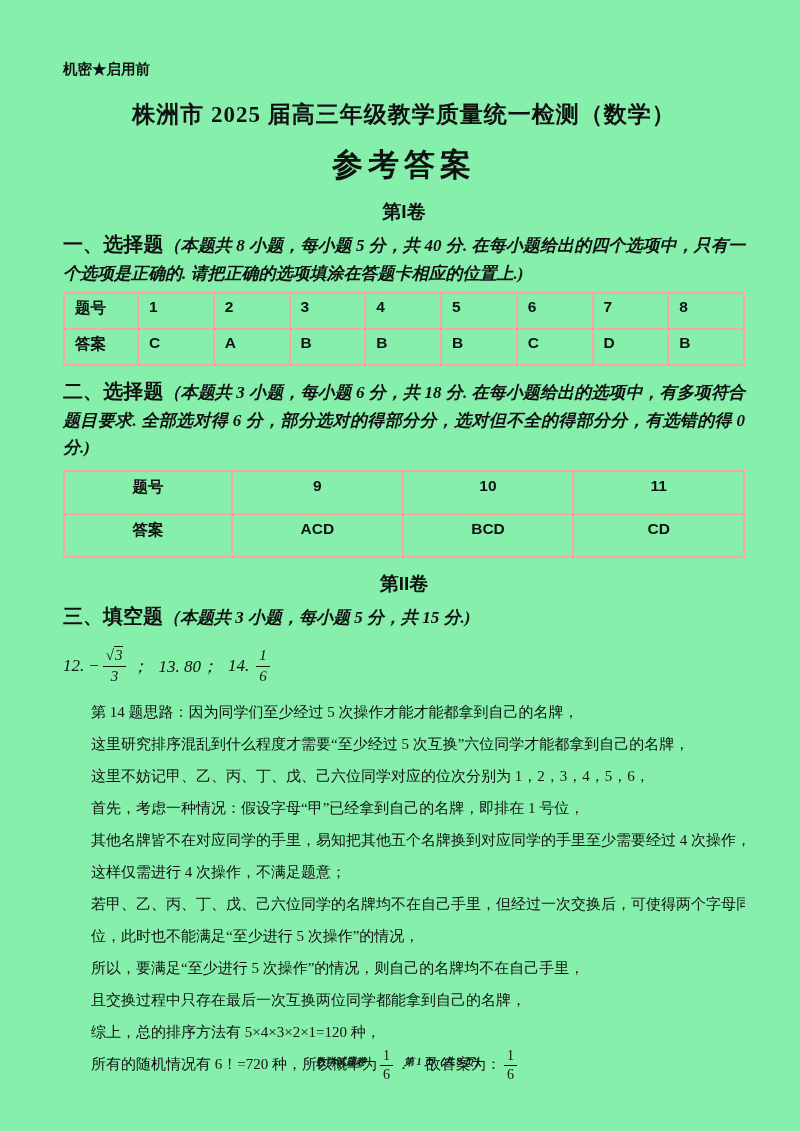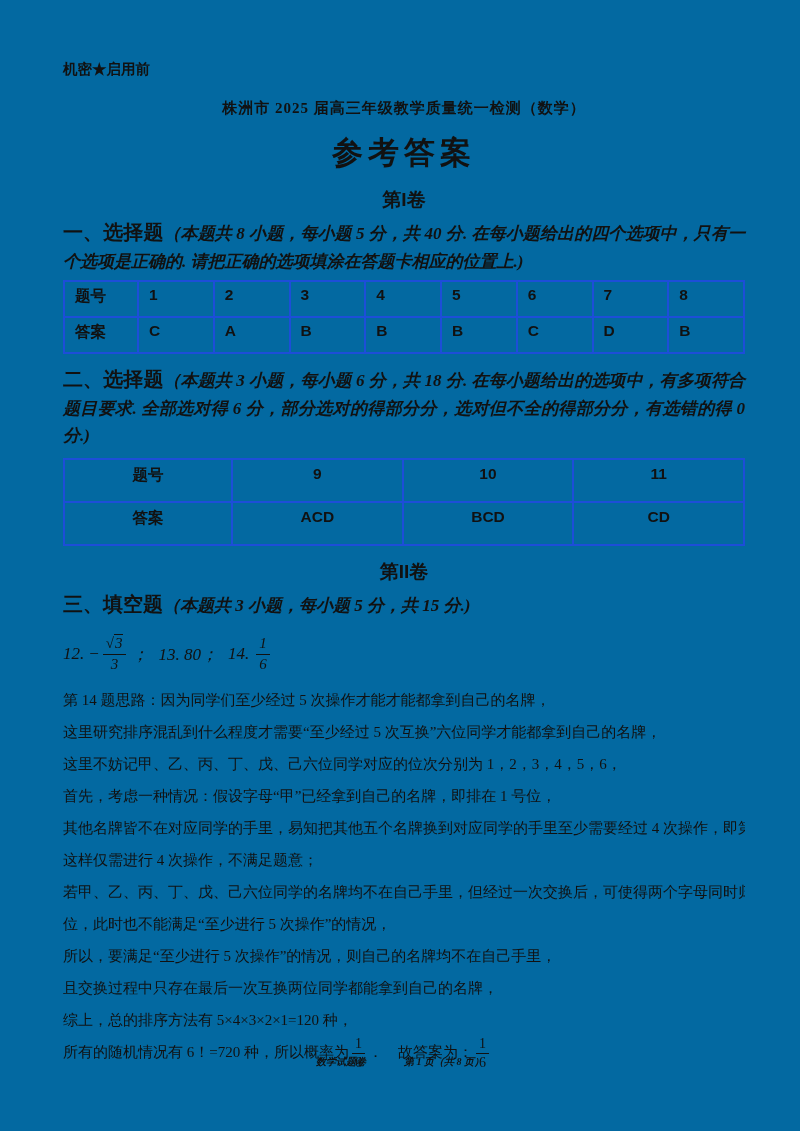--- a/index.html
+++ b/index.html
@@ -1,33 +1,33 @@
 <!DOCTYPE html>
 <html><head>
 <meta charset="utf-8">
 <style>
   html,body { margin:0; padding:0; background:#ffffff; }
   .page {
     position:relative;
     width:800px; height:1131px;
-    background:#0369a1;
+    background:#86efac;
     color:#111;
     box-sizing:border-box;
     padding:60px 55px 0 63px;
     font-family:"Liberation Serif", serif;
     overflow:hidden;
   }
   .confidential {
     font-family:"Liberation Sans", sans-serif;
     font-weight:bold; font-size:14.5px;
   }
   .doc-title {
     text-align:center;
     font-family:"Liberation Serif", serif;
-    font-weight:bold; font-size:15px;
+    font-weight:bold; font-size:23px;
     margin-top:20px; letter-spacing:1px;
   }
   .answer-heading {
     text-align:center;
     font-family:"Liberation Sans", sans-serif;
     font-weight:900; font-size:31px;
     margin-top:14px; letter-spacing:5px;
   }
   .vol-heading {
     text-align:center;
@@ -41,21 +41,21 @@
     font-weight:bold; font-size:20px; font-style:normal;
   }
   .section-note { font-style:italic; font-weight:bold; font-size:17px; }
   table.ansgrid {
     border-collapse:collapse;
     width:682px;
     margin-top:5px;
     table-layout:fixed;
   }
   table.ansgrid td {
-    border:2px solid #1d4ed8;
+    border:2px solid #fca5a5;
     font-family:"Liberation Sans", sans-serif;
     font-weight:bold; font-size:15.5px;
     vertical-align:top;
   }
   table.t1 td { height:30px; padding:4px 0 0 10px; text-align:left; }
   table.t1 td.firstcol { width:62px; }
   table.t2 td { height:36px; padding:5px 0 0 0; text-align:center; }
   table.t2 td.firstcol { width:166px; }
   .fill-line {
     margin-top:10px;
@@ -68,21 +68,21 @@
     text-align:center; font-size:15px; line-height:1.15;
     margin:0 3px;
     font-family:"Liberation Serif", serif;
   }
   .frac .top { display:block; border-bottom:1.5px solid #111; padding:0 3px 1px; }
   .frac .bot { display:block; padding-top:1px; }
   .radicand { border-top:1.5px solid #111; padding:0 1px; }
   .sep { margin:0 10px 0 2px; }
   .q-label { margin-right:4px; }
   .q13 { margin-right:10px; }
-  .expl { margin-top:5px; }
+  .expl { margin-top:5px;margin-left:28px; }
   .expl p {
     margin:0; font-size:15px; line-height:32px;
     white-space:nowrap; overflow:hidden;
   }
   .expl .frac { font-size:14px; }
   .page-footer {
     position:absolute; left:0; right:0; bottom:62px;
     text-align:center;
     font-weight:bold; font-style:italic; font-size:10px;
     font-family:"Liberation Serif", serif;

